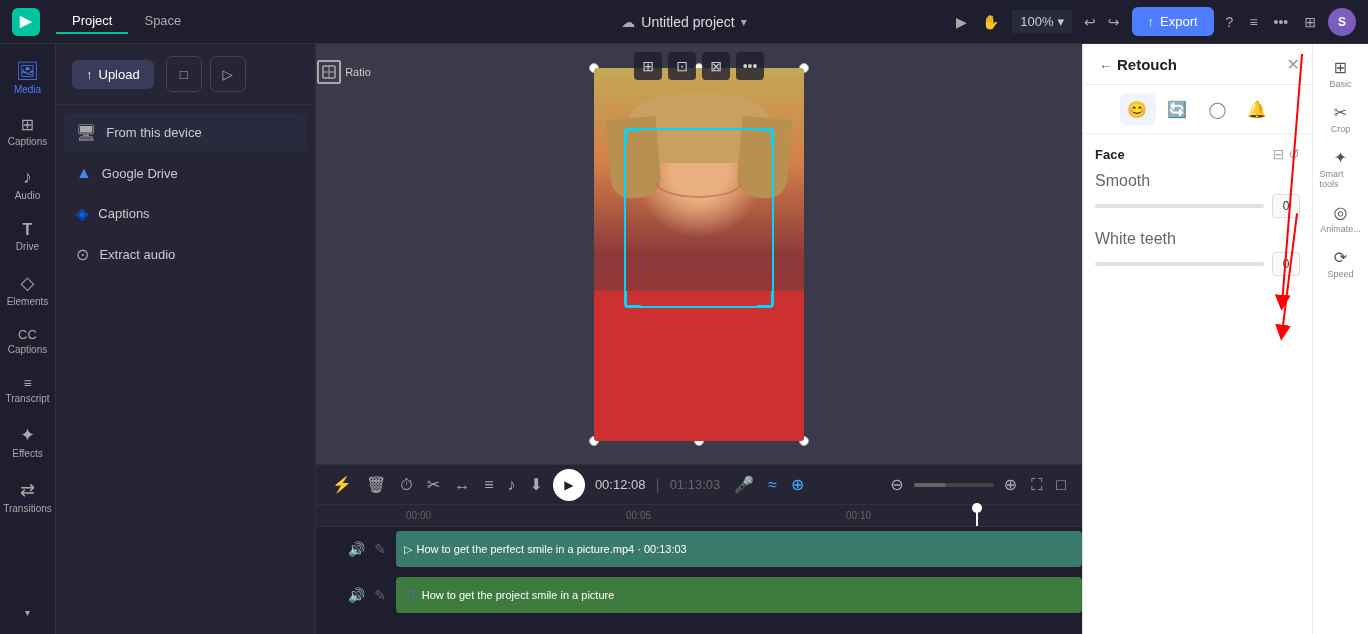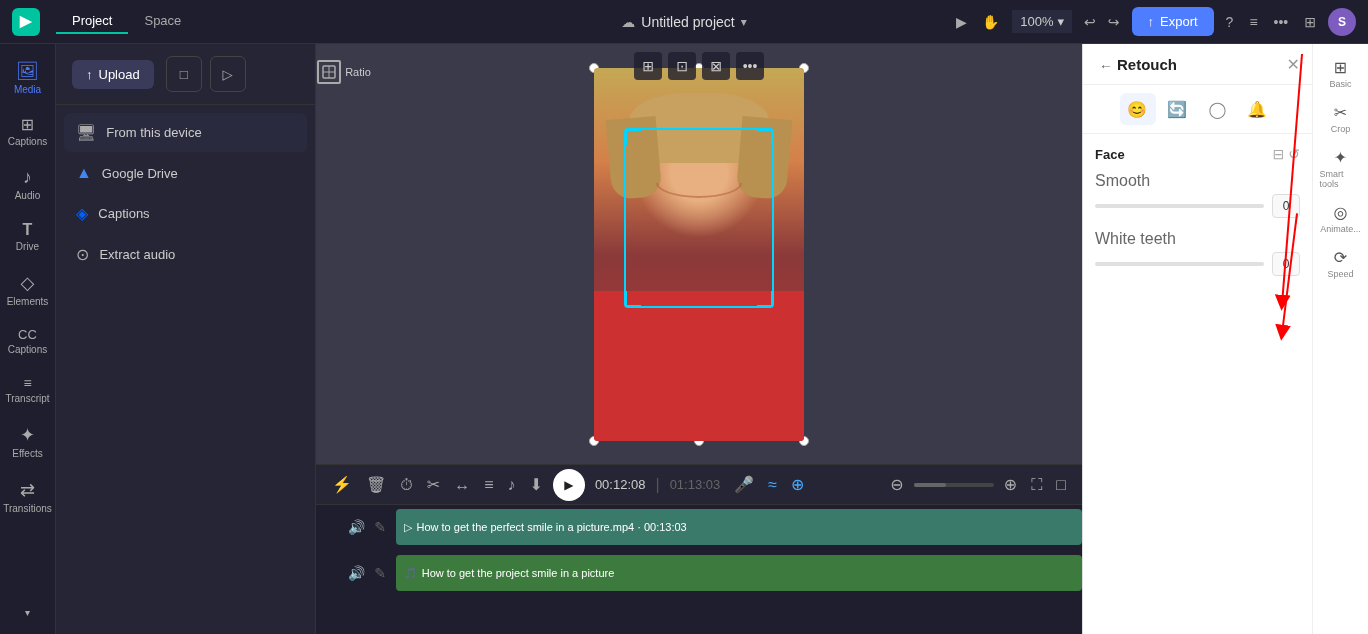--- a/index.html
+++ b/index.html
@@ -305,20 +305,29 @@
         <div style="flex:1;"></div>
         <button class="tl-btn">⊖</button>
         <div class="tl-zoom-track">
           <div class="tl-zoom-fill"></div>
         </div>
         <button class="tl-btn">⊕</button>
         <button class="tl-btn">⛶</button>
         <button class="tl-btn">□</button>
       </div>
 
+      <div style="height:22px;background:#252535;display:flex;align-items:center;border-bottom:1px solid #333;padding-left:80px;position:relative;">
+        <span style="font-size:10px;color:#666;position:absolute;left:90px;">00:00</span>
+        <span style="font-size:10px;color:#666;position:absolute;left:310px;">00:05</span>
+        <span style="font-size:10px;color:#666;position:absolute;left:530px;">00:10</span>
+
+        <div style="position:absolute;top:0;bottom:0;left:660px;width:2px;background:#fff;z-index:10;">
+          <div style="width:10px;height:10px;background:#fff;border-radius:50%;margin-left:-4px;margin-top:-2px;"></div>
+        </div>
+      </div>
 
       <div style="flex:1;overflow:hidden;position:relative;">
 
         <div class="track-row" style="margin-bottom:2px;">
           <div class="track-controls">
             <button class="track-ctrl-btn">🔊</button>
             <button class="track-ctrl-btn">✎</button>
           </div>
           <div class="track-content">
             <div class="track-clip video" style="left:0;width:100%;display:flex;align-items:center;gap:4px;">

